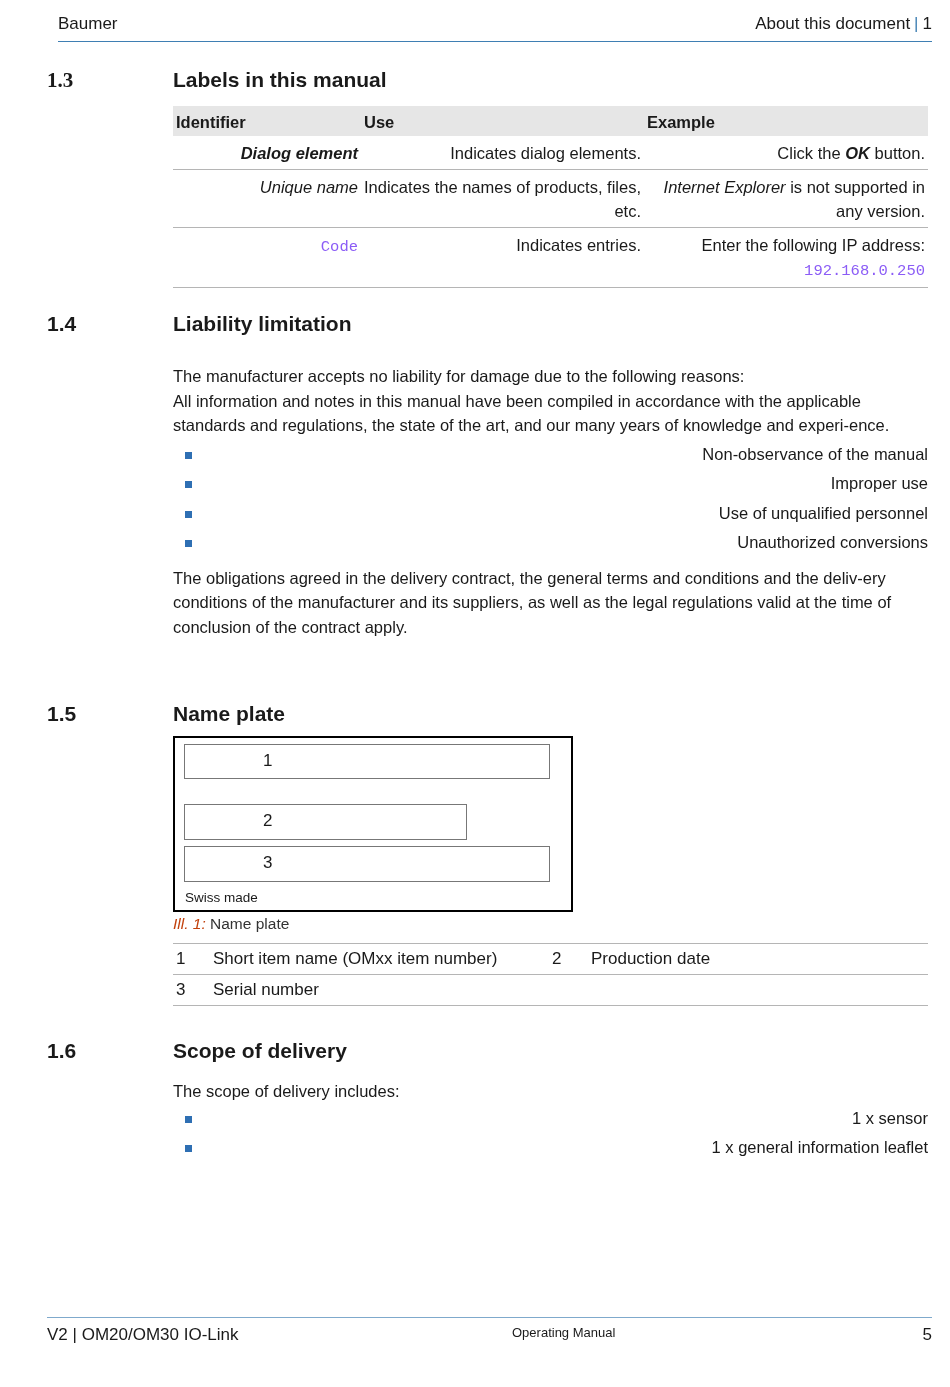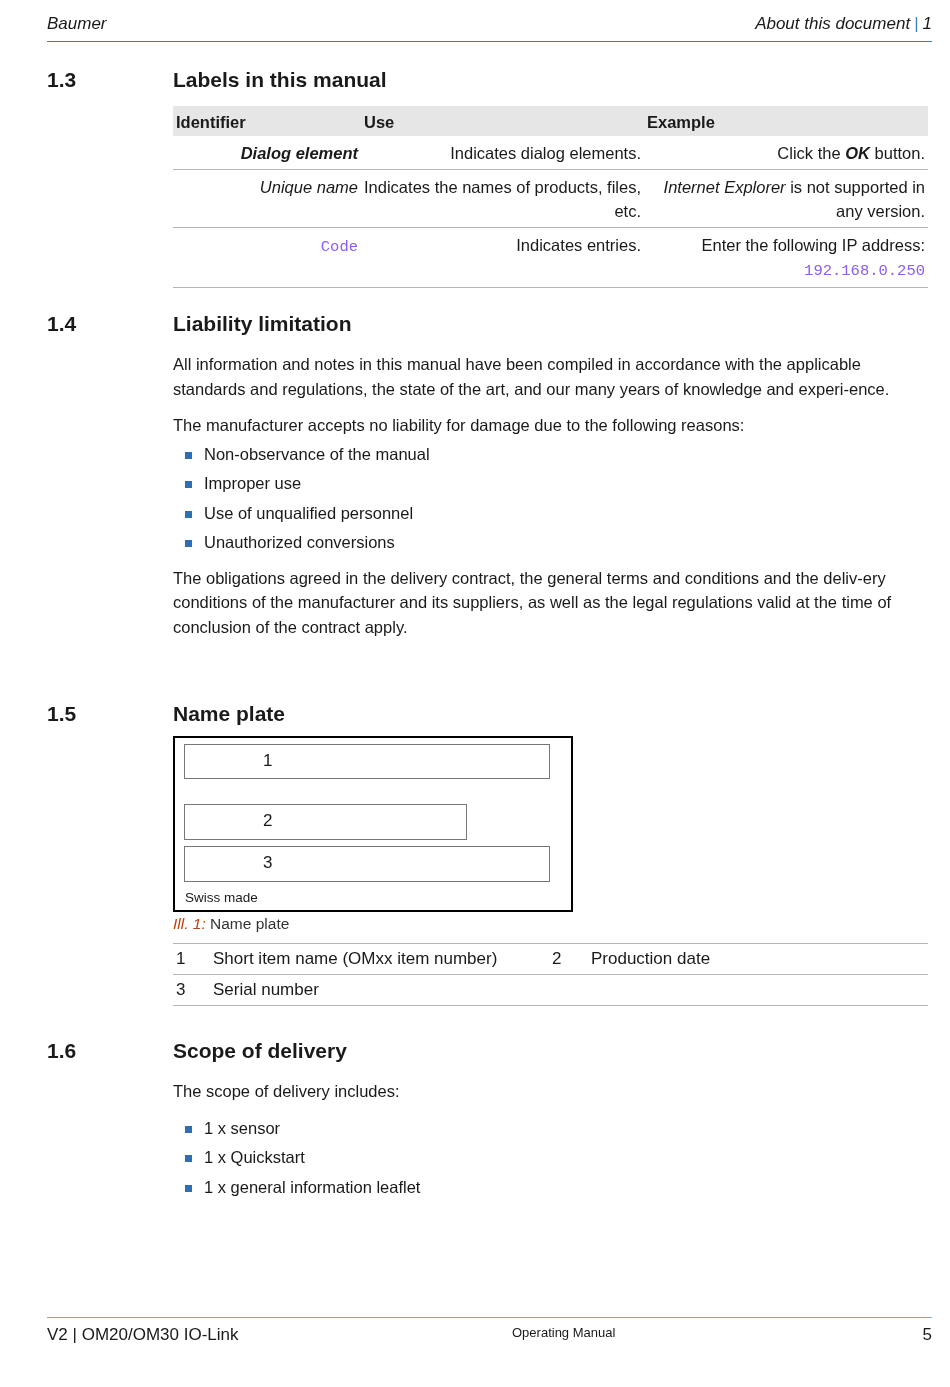--- a/index.html
+++ b/index.html
@@ -1,41 +1,41 @@
 <!DOCTYPE html>
 <html><head>
 <meta charset="utf-8">
 <style>
   html, body { margin: 0; padding: 0; background: #ffffff; }
   body {
     width: 950px; height: 1387px; position: relative; overflow: hidden;
     font-family: "Liberation Sans", sans-serif; color: #1a1a1a; font-size: 16.5px;
   }
-  .header { position: absolute; left: 47px; right: 18px; top: 12px; height: 29px; border-bottom: 1.5px solid #3f7fb3; font-style: italic; }
+  .header { position: absolute; left: 58px; right: 18px; top: 12px; height: 29px; border-bottom: 1.5px solid #3f7fb3; }
   .header .left { position: absolute; left: 0; top: 2px; font-size: 17px; }
   .header .right { position: absolute; right: 0; top: 2px; font-size: 17px; }
   .header .sep { color: #3f7fb3; margin: 0 4px; }
 
   .footer { position: absolute; left: 47px; right: 18px; top: 1317px; border-top: 1.5px solid #7fa9cc; height: 34px; }
   .footer .left { position: absolute; left: 0; top: 7px; font-size: 17px; }
   .footer .center { position: absolute; left: 465px; top: 7px; font-size: 13px; }
   .footer .right { position: absolute; right: 0; top: 7px; font-size: 17px; }
 
   .sec-num { position: absolute; left: 47px; font-size: 21px; font-weight: bold; }
   .sec-title { position: absolute; left: 173px; font-size: 21px; font-weight: bold; }
 
   .content { position: absolute; left: 173px; width: 755px; }
 
   table.labels { border-collapse: collapse; width: 755px; font-size: 16.5px; }
   table.labels th { background: #e6e6e6; text-align: left; font-weight: bold; padding: 4px 3px 2px 3px; height: 24px; }
   table.labels td { text-align: right; vertical-align: top; padding: 5px 3px 4px 3px; line-height: 24px; border-bottom: 1px solid #b5b5b5; }
   .mono { font-family: "Liberation Mono", monospace; color: #8b5cf6; font-size: 15.5px; }
 
   p { margin: 0; line-height: 24.5px; }
-  ul.blist { list-style: none; margin: 0; padding: 0; }
+  ul.blist { list-style: none; margin: 0; padding: 0; text-align: right; }
   ul.blist li { position: relative; padding-left: 31px; line-height: 29.5px; }
   ul.blist li .bullet { position: absolute; left: 12px; top: 12px; width: 7px; height: 7px; background: #2e6fb3; }
 
   .plate { position: absolute; left: 173px; top: 736px; width: 400px; height: 176px; border: 2px solid #000; box-sizing: border-box; }
   .pfield { position: absolute; border: 1px solid #777; box-sizing: border-box; font-size: 17px; }
   .pfield span { position: absolute; left: 78px; top: 6px; }
   .swiss { position: absolute; left: 10px; top: 152px; font-size: 13.5px; }
   .caption { position: absolute; left: 173px; top: 915px; font-size: 15.5px; color: #333; }
   .caption i { color: #c2410c; }
 
@@ -44,21 +44,21 @@
   table.legend tr:last-child td { border-bottom: 1px solid #b5b5b5; }
 </style>
 </head>
 <body>
 
 <div class="header">
   <span class="left">Baumer</span>
   <span class="right"><span>About this document</span><span class="sep">|</span><span>1</span></span>
 </div>
 
-<div class="sec-num" style="top:68px;">1.3</div>
+<div class="sec-num" style="top:68px;font-family:Liberation Serif, serif;">1.3</div>
 <div class="sec-title" style="top:68px;">Labels in this manual</div>
 
 <div class="content" style="top:106px;">
   <table class="labels">
     <colgroup>
         <col style="width:188px">
         <col style="width:283px">
         <col style="width:284px">
       </colgroup>
     <thead>
@@ -85,22 +85,22 @@
         <td><span>Enter the following IP address:</span><br><span class="mono">192.168.0.250</span></td>
       </tr>
     </tbody>
   </table>
 </div>
 
 <div class="sec-num" style="top:312px;">1.4</div>
 <div class="sec-title" style="top:312px;">Liability limitation</div>
 
 <div class="content" style="top:352px;">
+  <p style="margin-top:12px;">The manufacturer accepts no liability for damage due to the following reasons:</p>
   <p>All information and notes in this manual have been compiled in accordance with the applicable standards and regulations, the state of the art, and our many years of knowledge and experi-ence.</p>
-  <p style="margin-top:12px;">The manufacturer accepts no liability for damage due to the following reasons:</p>
   <ul class="blist" style="margin-top:2px;">
     <li><span class="bullet"></span><span>Non-observance of the manual</span></li>
     <li><span class="bullet"></span><span>Improper use</span></li>
     <li><span class="bullet"></span><span>Use of unqualified personnel</span></li>
     <li><span class="bullet"></span><span>Unauthorized conversions</span></li>
   </ul>
   <p style="margin-top:8px;">The obligations agreed in the delivery contract, the general terms and conditions and the deliv-ery conditions of the manufacturer and its suppliers, as well as the legal regulations valid at the time of conclusion of the contract apply.</p>
 </div>
 
 <div class="sec-num" style="top:702px;">1.5</div>
@@ -141,23 +141,22 @@
     <td></td>
   </tr>
 </tbody>
   </table>
 
 <div class="sec-num" style="top:1039px;">1.6</div>
 <div class="sec-title" style="top:1039px;">Scope of delivery</div>
 
 <div class="content" style="top:1079px;">
   <p>The scope of delivery includes:</p>
-  <ul class="blist" style="margin-top:10px;">
+  <ul class="blist" style="margin-top:0;">
     <li><span class="bullet"></span><span>1 x sensor</span></li>
-    <li><span class="bullet"></span><span>1 x Quickstart</span></li>
     <li><span class="bullet"></span><span>1 x general information leaflet</span></li>
   </ul>
 </div>
 
 <div class="footer">
   <span class="left">V2 | OM20/OM30 IO-Link</span>
   <span class="center">Operating Manual</span>
   <span class="right">5</span>
 </div>
 

